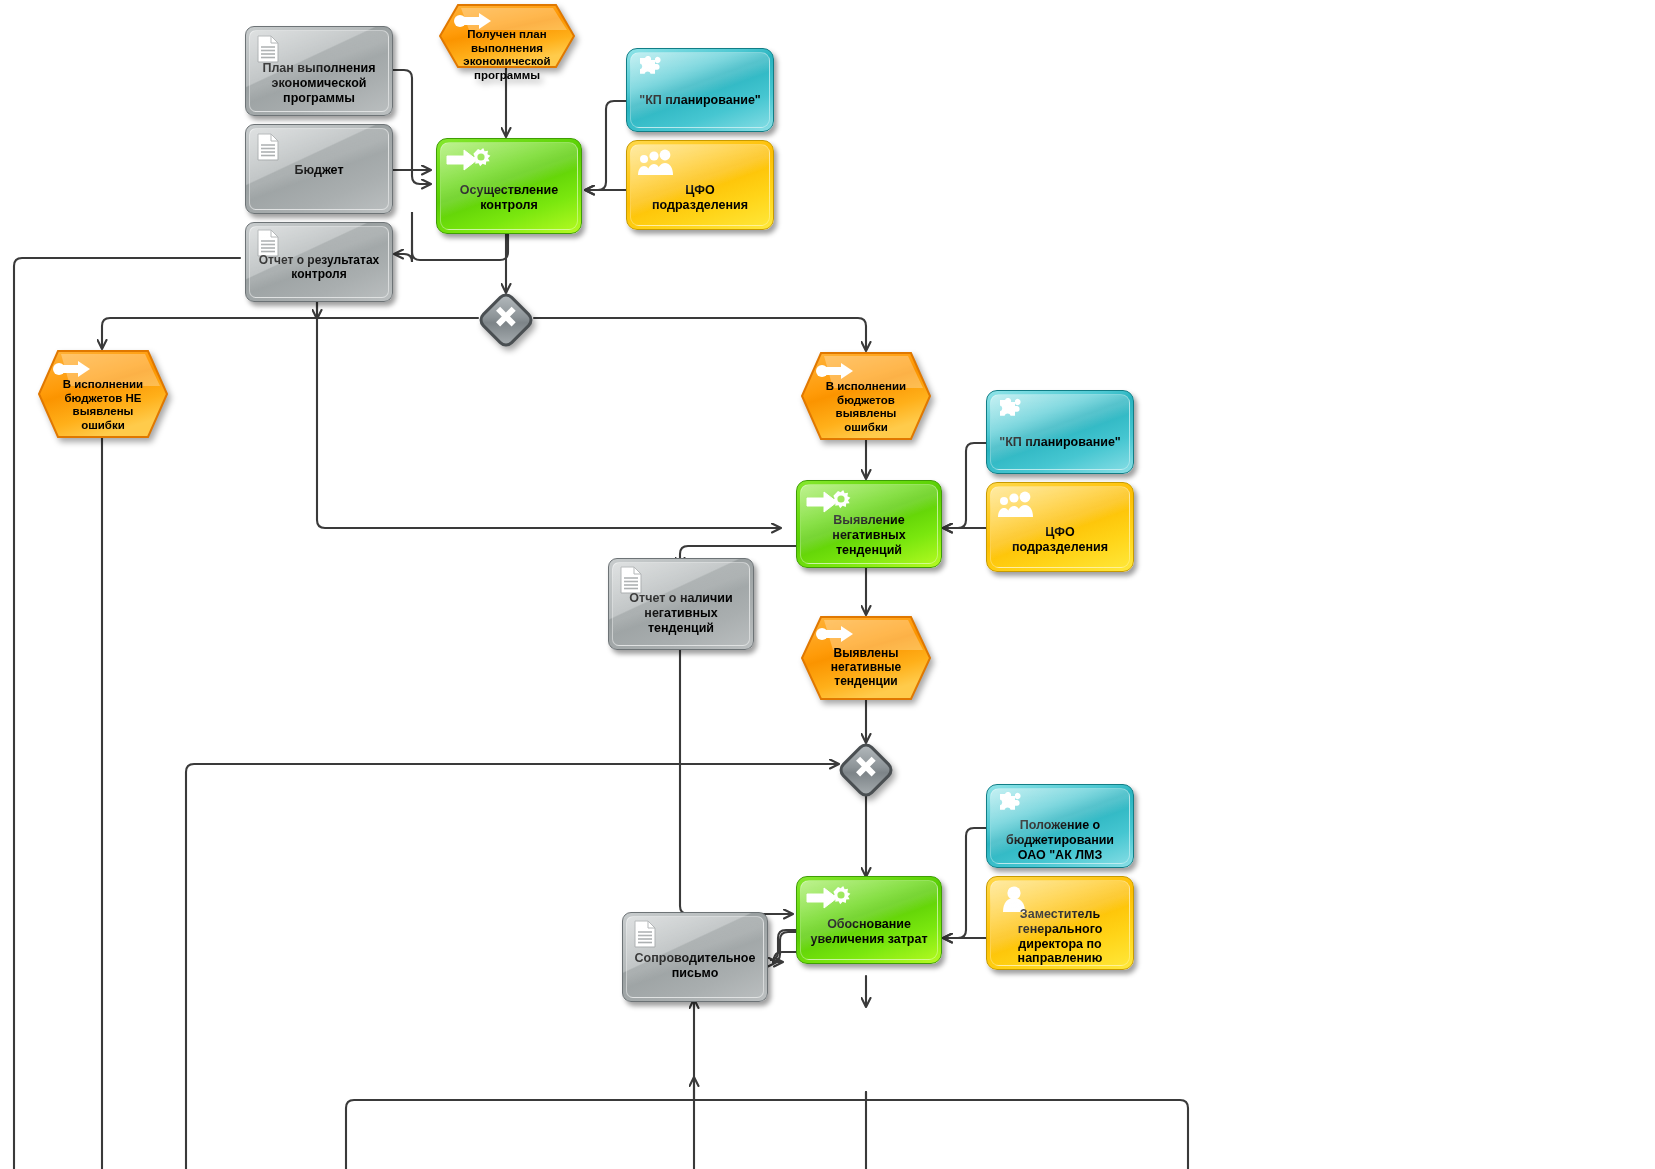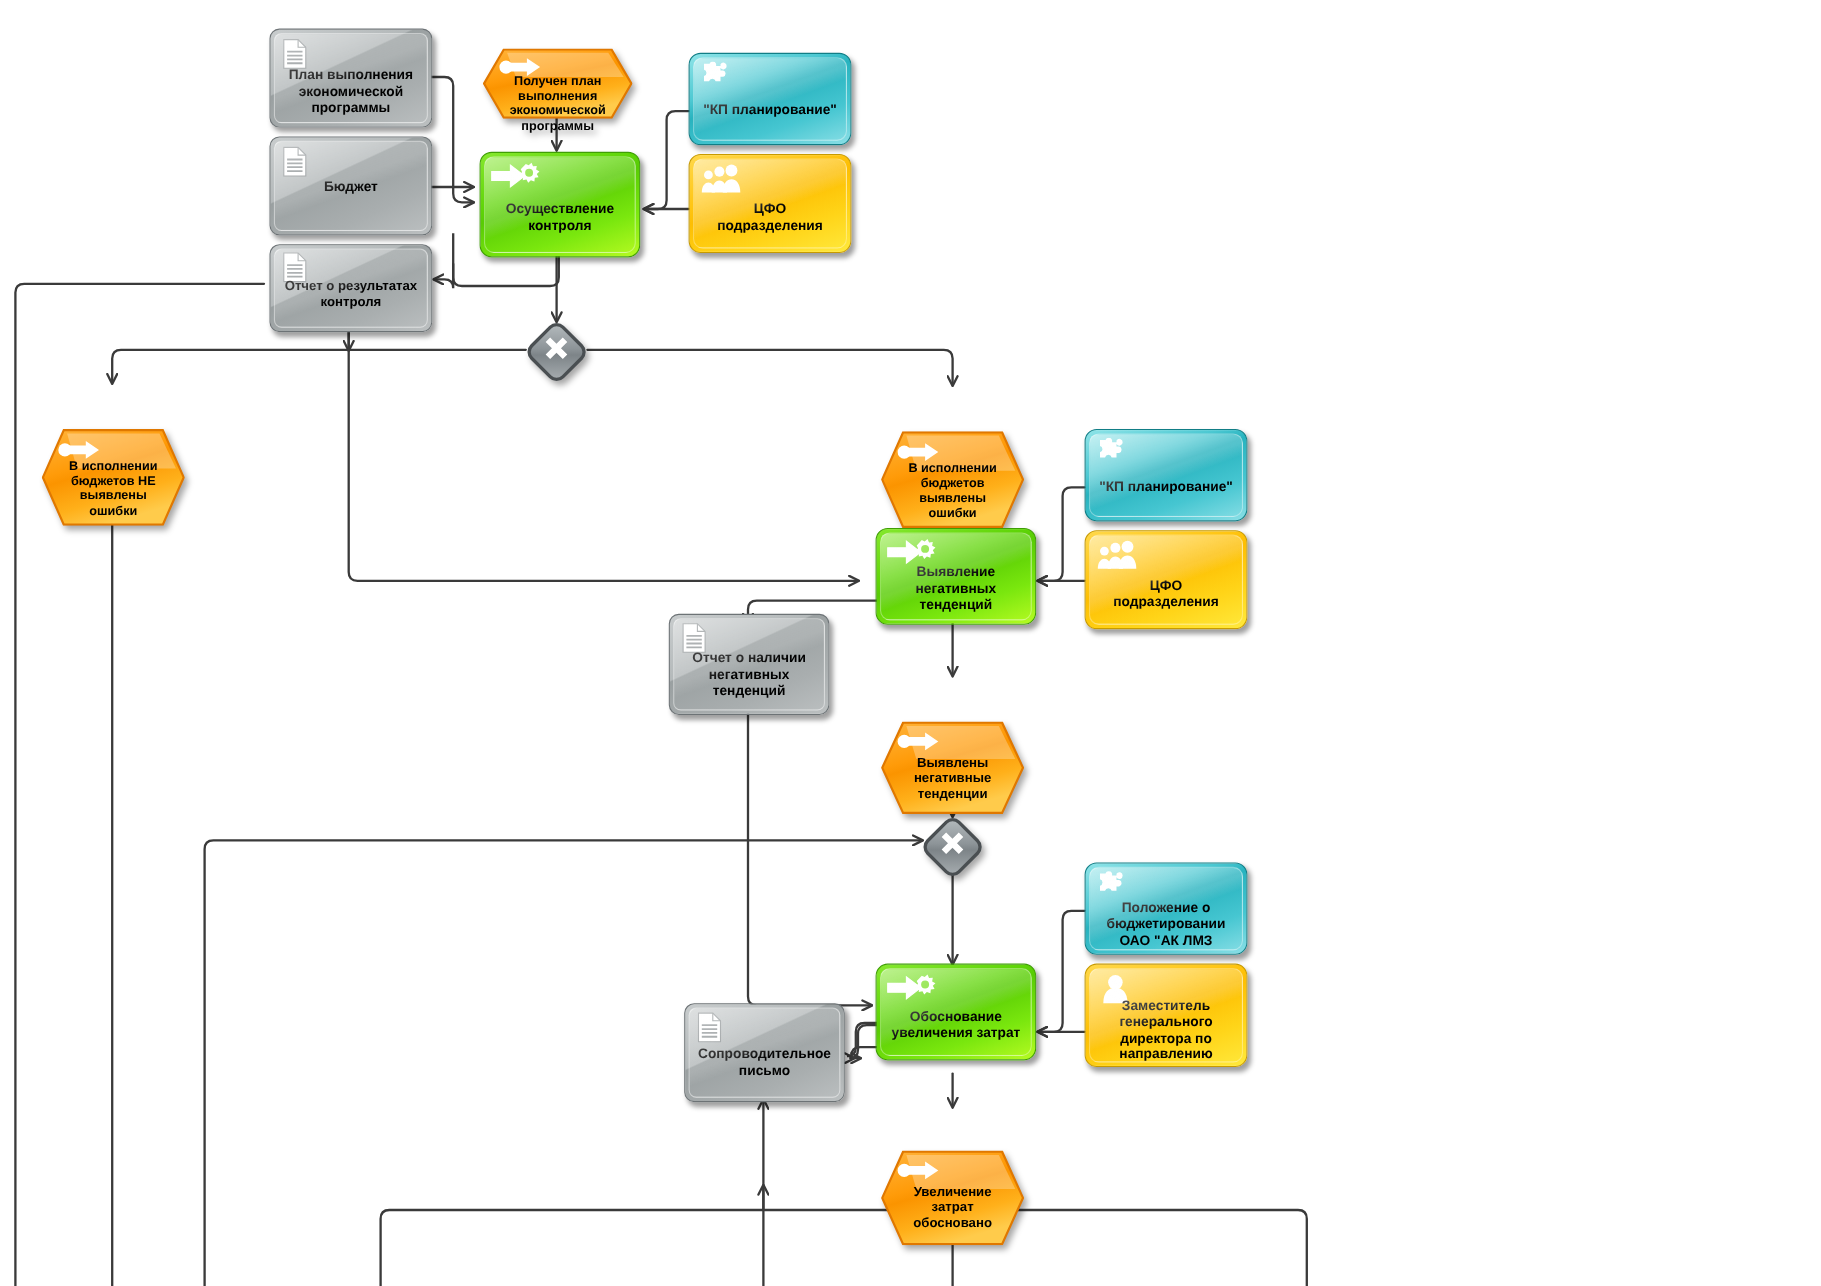--- a/index.html
+++ b/index.html
@@ -65,21 +65,21 @@
     box-shadow:3px 4px 5px rgba(0,0,0,.38);
   }
   .org::after{
     content:"";position:absolute;left:3px;right:3px;top:3px;bottom:3px;
     border-radius:9px;border:1px solid rgba(255,255,255,.3);
     background:linear-gradient(160deg,rgba(255,255,255,.5) 0%,rgba(255,255,255,.2) 46%,rgba(255,255,255,0) 56%);
     pointer-events:none;
   }
 
   
-  .ev{position:absolute;filter:drop-shadow(3px 4px 3px rgba(0,0,0,.35));margin-top:40px;}
+  .ev{position:absolute;filter:drop-shadow(3px 4px 3px rgba(0,0,0,.35));}
   .ev svg{position:absolute;left:0;top:0;}
   .ev .nlabel{color:#000;}
 
   
   .gw{position:absolute;filter:drop-shadow(3px 4px 3px rgba(0,0,0,.35));}
 
   
   .ic{position:absolute;pointer-events:none;}
 
   
@@ -462,29 +462,14 @@
             <line x1="5" y1="15.5" x2="19" y2="15.5"></line>
           <line x1="5" y1="19" x2="19" y2="19"></line>
             <line x1="5" y1="22.5" x2="19" y2="22.5"></line>
         </g>
       </svg>
     </div>
     <div class="nlabel" style="top:38px;font-size:12.5px;">Сопроводительное
 письмо</div>
   </div>
 
-  <div class="ev" style="left:801px;top:1006px;width:130px;height:86px;">
-    <svg width="130" height="86" viewBox="0 0 130 86">
-      <polygon points="20,1 110,1 129,43 110,85 20,85 1,43" fill="url(#eg1)" stroke="#e07800" stroke-width="2"></polygon>
-      <polygon points="23,4 107,4 122,35 32,35" fill="rgba(255,255,255,.28)"></polygon>
-    </svg>
-    <div class="ic" style="left:14px;top:9px;">
-      <svg width="42" height="18" viewBox="0 0 42 18">
-        <circle cx="7" cy="9" r="6" fill="#fff"></circle>
-        <path d="M10,5 h16 v-4 l12,8 l-12,8 v-4 h-16 z" fill="#fff"></path>
-      </svg>
-    </div>
-    <div class="nlabel" style="top:30px;font-size:12px;">Увеличение
-затрат
-обосновано</div>
-  </div>
 
 </div>
 
 </body></html>

